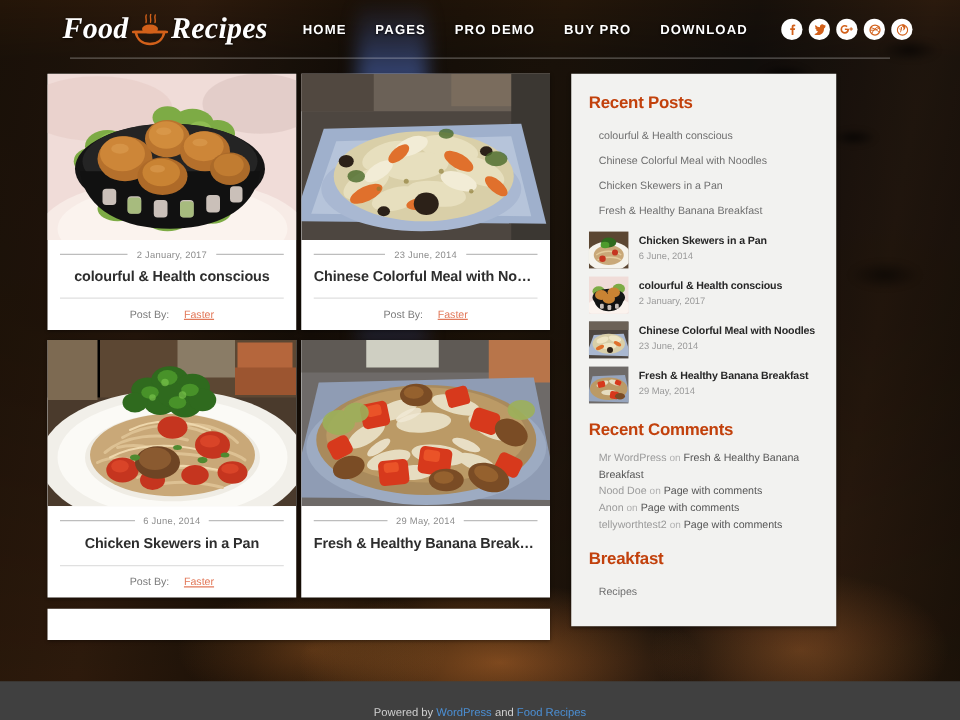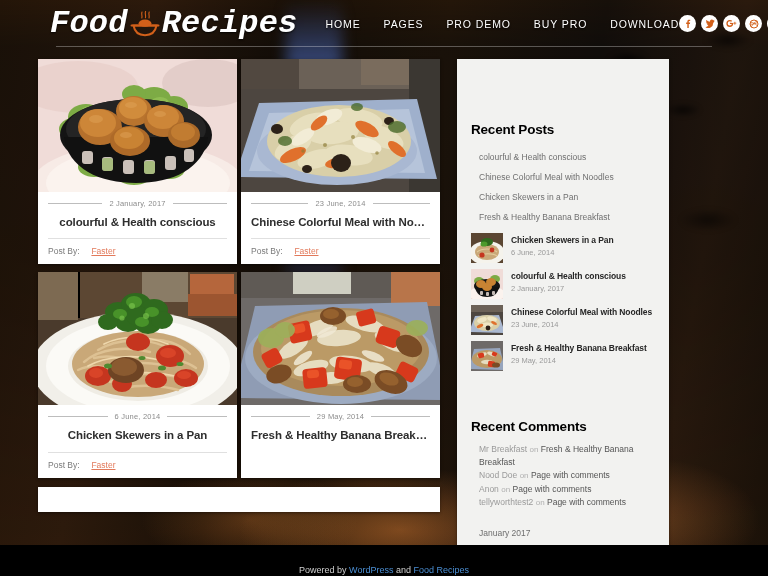--- a/index.html
+++ b/index.html
@@ -85,36 +85,37 @@
   
   #site-logo {
     display: flex;
     align-items: center;
     gap: 1px;
     margin-left: 12px;
     text-decoration: none;
     white-space: nowrap;
   }
   .logo-word {
-    font-family: Liberation Mono, monospace;
+    font-family: Liberation Serif, serif;
     font-style: italic;
     font-weight: bold;
-    font-size: 32px;
+    font-size: 24px;
     color: #ffffff;
     letter-spacing: 0.2px;
     text-shadow: 0 1px 2px rgba(0,0,0,0.8);
   }
   #logo-bowl { width: 30px; height: 26px; display: block; margin: 0 1px; }
 
   
   #main-nav {
     display: flex;
     align-items: center;
     gap: 23px;
     margin-left: 28px;
+    font-weight: bold;
   }
   .nav-link {
     color: #ffffff;
     font-size: 10.5px;
     letter-spacing: 0.9px;
     text-decoration: none;
     text-transform: uppercase;
     text-shadow: 0 1px 2px rgba(0,0,0,0.9);
     white-space: nowrap;
   }
@@ -198,20 +199,21 @@
     color: #2e2e2e;
     line-height: 1.25;
     letter-spacing: -0.1px;
     white-space: nowrap;
     overflow: hidden;
     text-overflow: ellipsis;
   }
   .post-meta {
     border-top: 1px solid #e0e0e0;
     padding: 7px 0 8px 0;
+    text-align: center;
     font-size: 8.5px;
     color: #7a7a7a;
     white-space: nowrap;
   }
   .meta-accent { color: #e2795a; }
   .meta-gap { display: inline-block; width: 7px; }
 
   
   #bottom-panel {
     margin: 9px 0 0 0;
@@ -226,24 +228,23 @@
     width: 212px;
     background: #f2f2f0;
     padding: 15px 14px 18px 14px;
     box-shadow: 0 1px 3px rgba(0,0,0,0.45);
   }
   .widget { margin-bottom: 13px; }
   .widget:last-child { margin-bottom: 0; }
   .widget-title {
     font-size: 13.5px;
     font-weight: bold;
-    color: #000000;
+    color: #c2410c;
     margin-bottom: 9px;
     letter-spacing: -0.2px;
-    margin-top: 48px;
   }
   .widget-list { list-style: none; }
   .widget-list li { margin-bottom: 2px; }
   .widget-link {
     font-size: 8.5px;
     color: #6f6f6f;
     text-decoration: none;
     line-height: 1.45;
     display: inline-block;
     padding-left: 8px;
@@ -290,21 +291,21 @@
   }
   .comment-author { color: #9a9a9a; }
   .comment-on { color: #b0b0b0; font-size: 8px; }
   .comment-post { color: #555555; }
 
   
   #site-footer {
     position: absolute;
     left: 0; right: 0; bottom: 0;
     height: 31px;
-    background: #000000;
+    background: #404040;
     display: flex;
     align-items: flex-end;
     justify-content: center;
     z-index: 3;
   }
   #footer-text {
     font-size: 9px;
     color: #cfcfcf;
     padding-bottom: 1px;
     white-space: nowrap;
@@ -819,21 +820,21 @@
             </div>
           </div>
 
         </div>
       </section>
 
       <section class="widget">
         <h3 class="widget-title">Recent Comments</h3>
         <div>
           <div class="comment-item">
-            <span class="comment-author">Mr Breakfast</span>
+            <span class="comment-author">Mr WordPress</span>
             <span class="comment-on">on</span>
             <span class="comment-post">Fresh &amp; Healthy Banana Breakfast</span>
           </div>
           <div class="comment-item">
             <span class="comment-author">Nood Doe</span>
             <span class="comment-on">on</span>
             <span class="comment-post">Page with comments</span>
           </div>
           <div class="comment-item">
             <span class="comment-author">Anon</span>
@@ -843,21 +844,20 @@
           <div class="comment-item">
             <span class="comment-author">tellyworthtest2</span>
             <span class="comment-on">on</span>
             <span class="comment-post">Page with comments</span>
           </div>
         </div>
       </section>
 
       <section class="widget">
         <ul class="widget-list">
-          <li><a class="widget-link" href="#">January 2017</a></li>
         </ul>
       </section>
 
       <section class="widget">
         <h3 class="widget-title">Breakfast</h3>
         <ul class="widget-list">
           <li><a class="widget-link" href="#">Recipes</a></li>
 
         </ul>
       </section>

